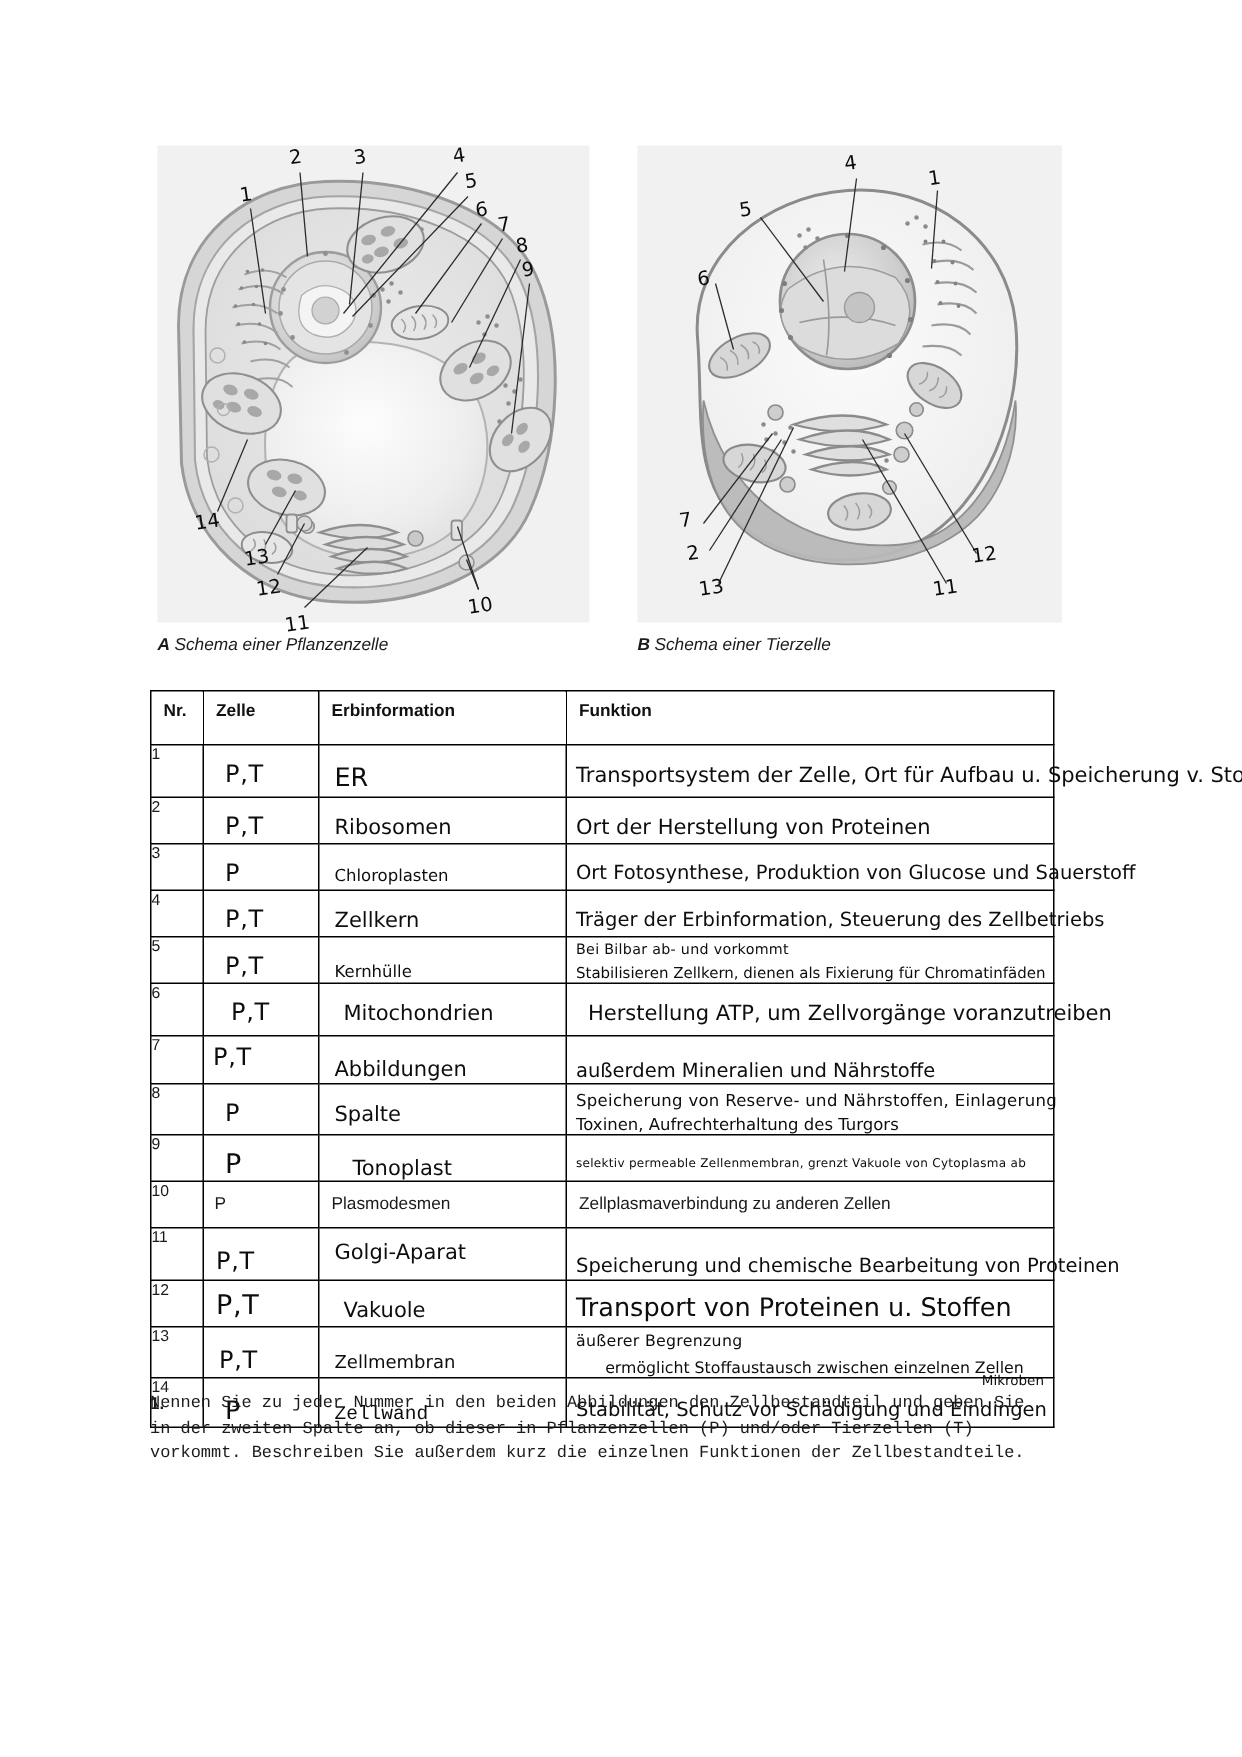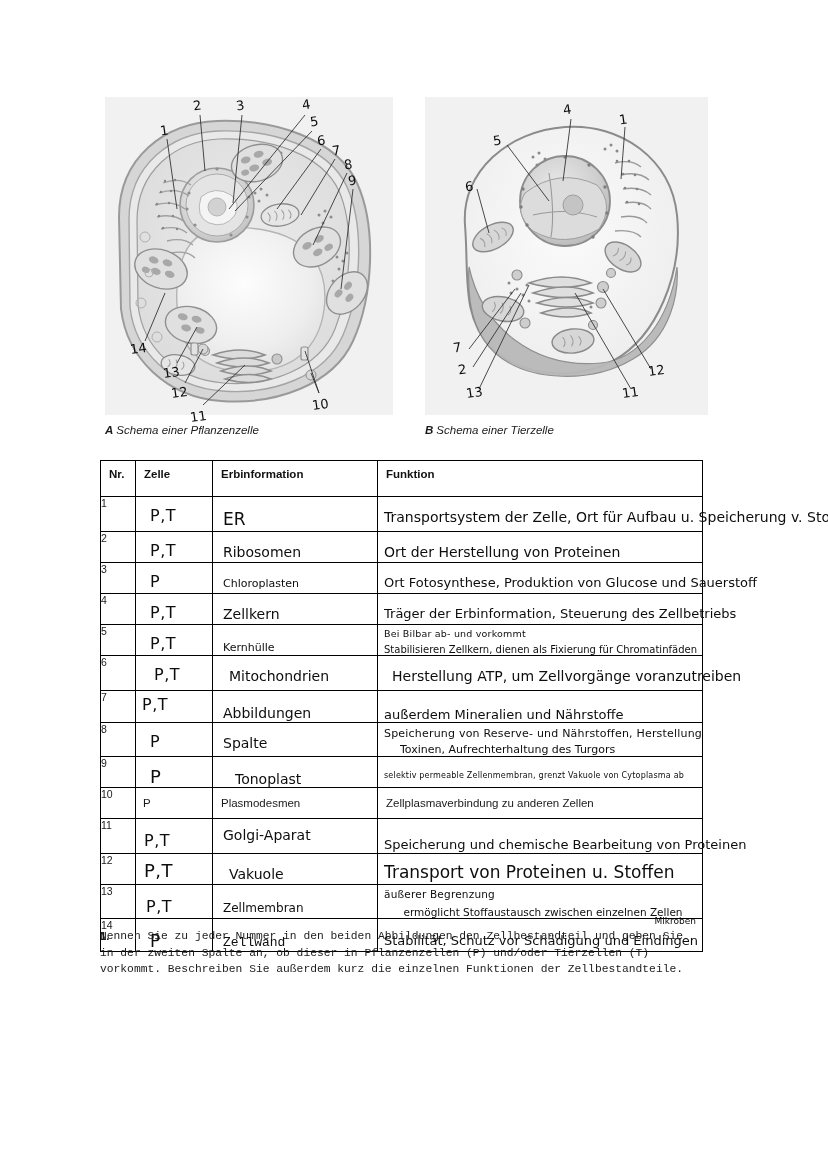--- a/index.html
+++ b/index.html
@@ -113,21 +113,21 @@
     padding-left: 10px;
     padding-top: 12px;
   }
   .hw-funk {
     font-size: 14px;
     padding-left: 6px;
     padding-top: 12px;
   }
   .hw-small { font-size: 9.5px; padding-left: 6px; padding-top: 3px; letter-spacing: 0.2px; }
   .hw-tiny  { font-size: 8px;  padding-left: 6px; padding-top: 14px; letter-spacing: 0.2px; }
-  .hw-line2 { font-size: 14px; padding-left: 6px; padding-top: 1px; margin-left: 16px; }
+  .hw-line2 { font-size: 14px; padding-left: 6px; padding-top: 1px; }
   .hw-line2s { font-size: 9.5px; padding-left: 6px; padding-top: 1px; }
   .hw-big { font-size: 17px; }
   .hw-overflow { overflow: visible; }
 
   
   .printed {
     font-size: 11.5px;
     color: #1a1a1a;
     display: block;
     padding-left: 8px;
@@ -662,21 +662,21 @@
 
     <tr class="r-std">
       <td class="nr-cell">8</td>
       <td>
           <span class="hw hw-zelle">P</span>
         </td>
       <td>
           <span class="hw hw-teil">Spalte</span>
         </td>
       <td class="hw-overflow">
-        <span class="hw hw-small" style="font-size:11px;padding-top:4px;">Speicherung von Reserve- und Nährstoffen, Herstellung</span>
+        <span class="hw hw-small" style="font-size:11px;padding-top:4px;">Speicherung von Reserve- und Nährstoffen, Einlagerung</span>
         <span class="hw hw-line2" style="font-size:11px;padding-top:3px;">Toxinen, Aufrechterhaltung des Turgors</span>
       </td>
     </tr>
 
     <tr class="r-std">
       <td class="nr-cell">9</td>
       <td>
           <span class="hw hw-zelle" style="font-size:18px;">P</span>
         </td>
       <td>

